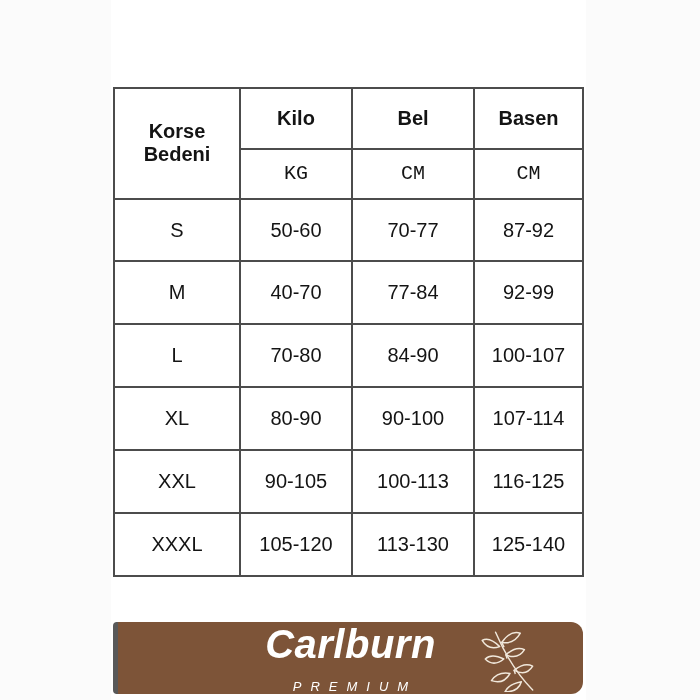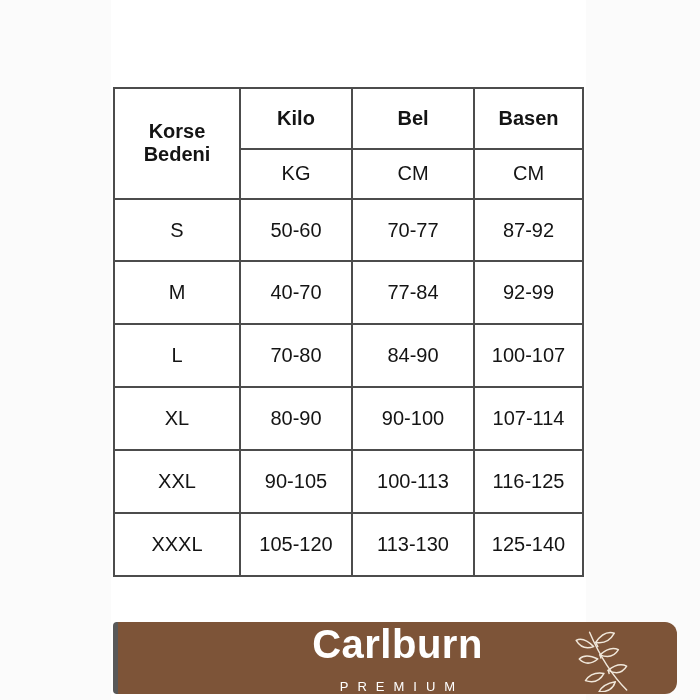--- a/index.html
+++ b/index.html
@@ -43,36 +43,37 @@
     font-weight: bold;
     font-size: 18px;
   }
   td.colhead {
     background: #e9e9e9;
     font-weight: bold;
     font-size: 19px;
     height: 60px;
     border-radius: 7px;
   }
-  td.unit { font-size: 18px; height: 49px; }
+  td.unit { font-size: 18px; height: 49px; font-family: Liberation Mono, monospace; }
   tr.r-data td { height: 62px; }
   td.size { font-size: 20px; }
 
   
   .banner {
     position: absolute;
     left: 113px; top: 622px;
-    width: 564px; height: 72px;
+    width: 470px; height: 72px;
     background: #7d5438;
     border-left: 5px solid #595959;
     border-radius: 4px 12px 12px 4px;
     display: flex;
     flex-direction: column;
     align-items: center;
     justify-content: center;
+    font-style: italic;
   }
   .brand-name {
     color: #ffffff;
     font-weight: bold;
     font-size: 40px;
     line-height: 42px;
     letter-spacing: 0.5px;
   }
   .brand-tagline {
     color: #ffffff;

